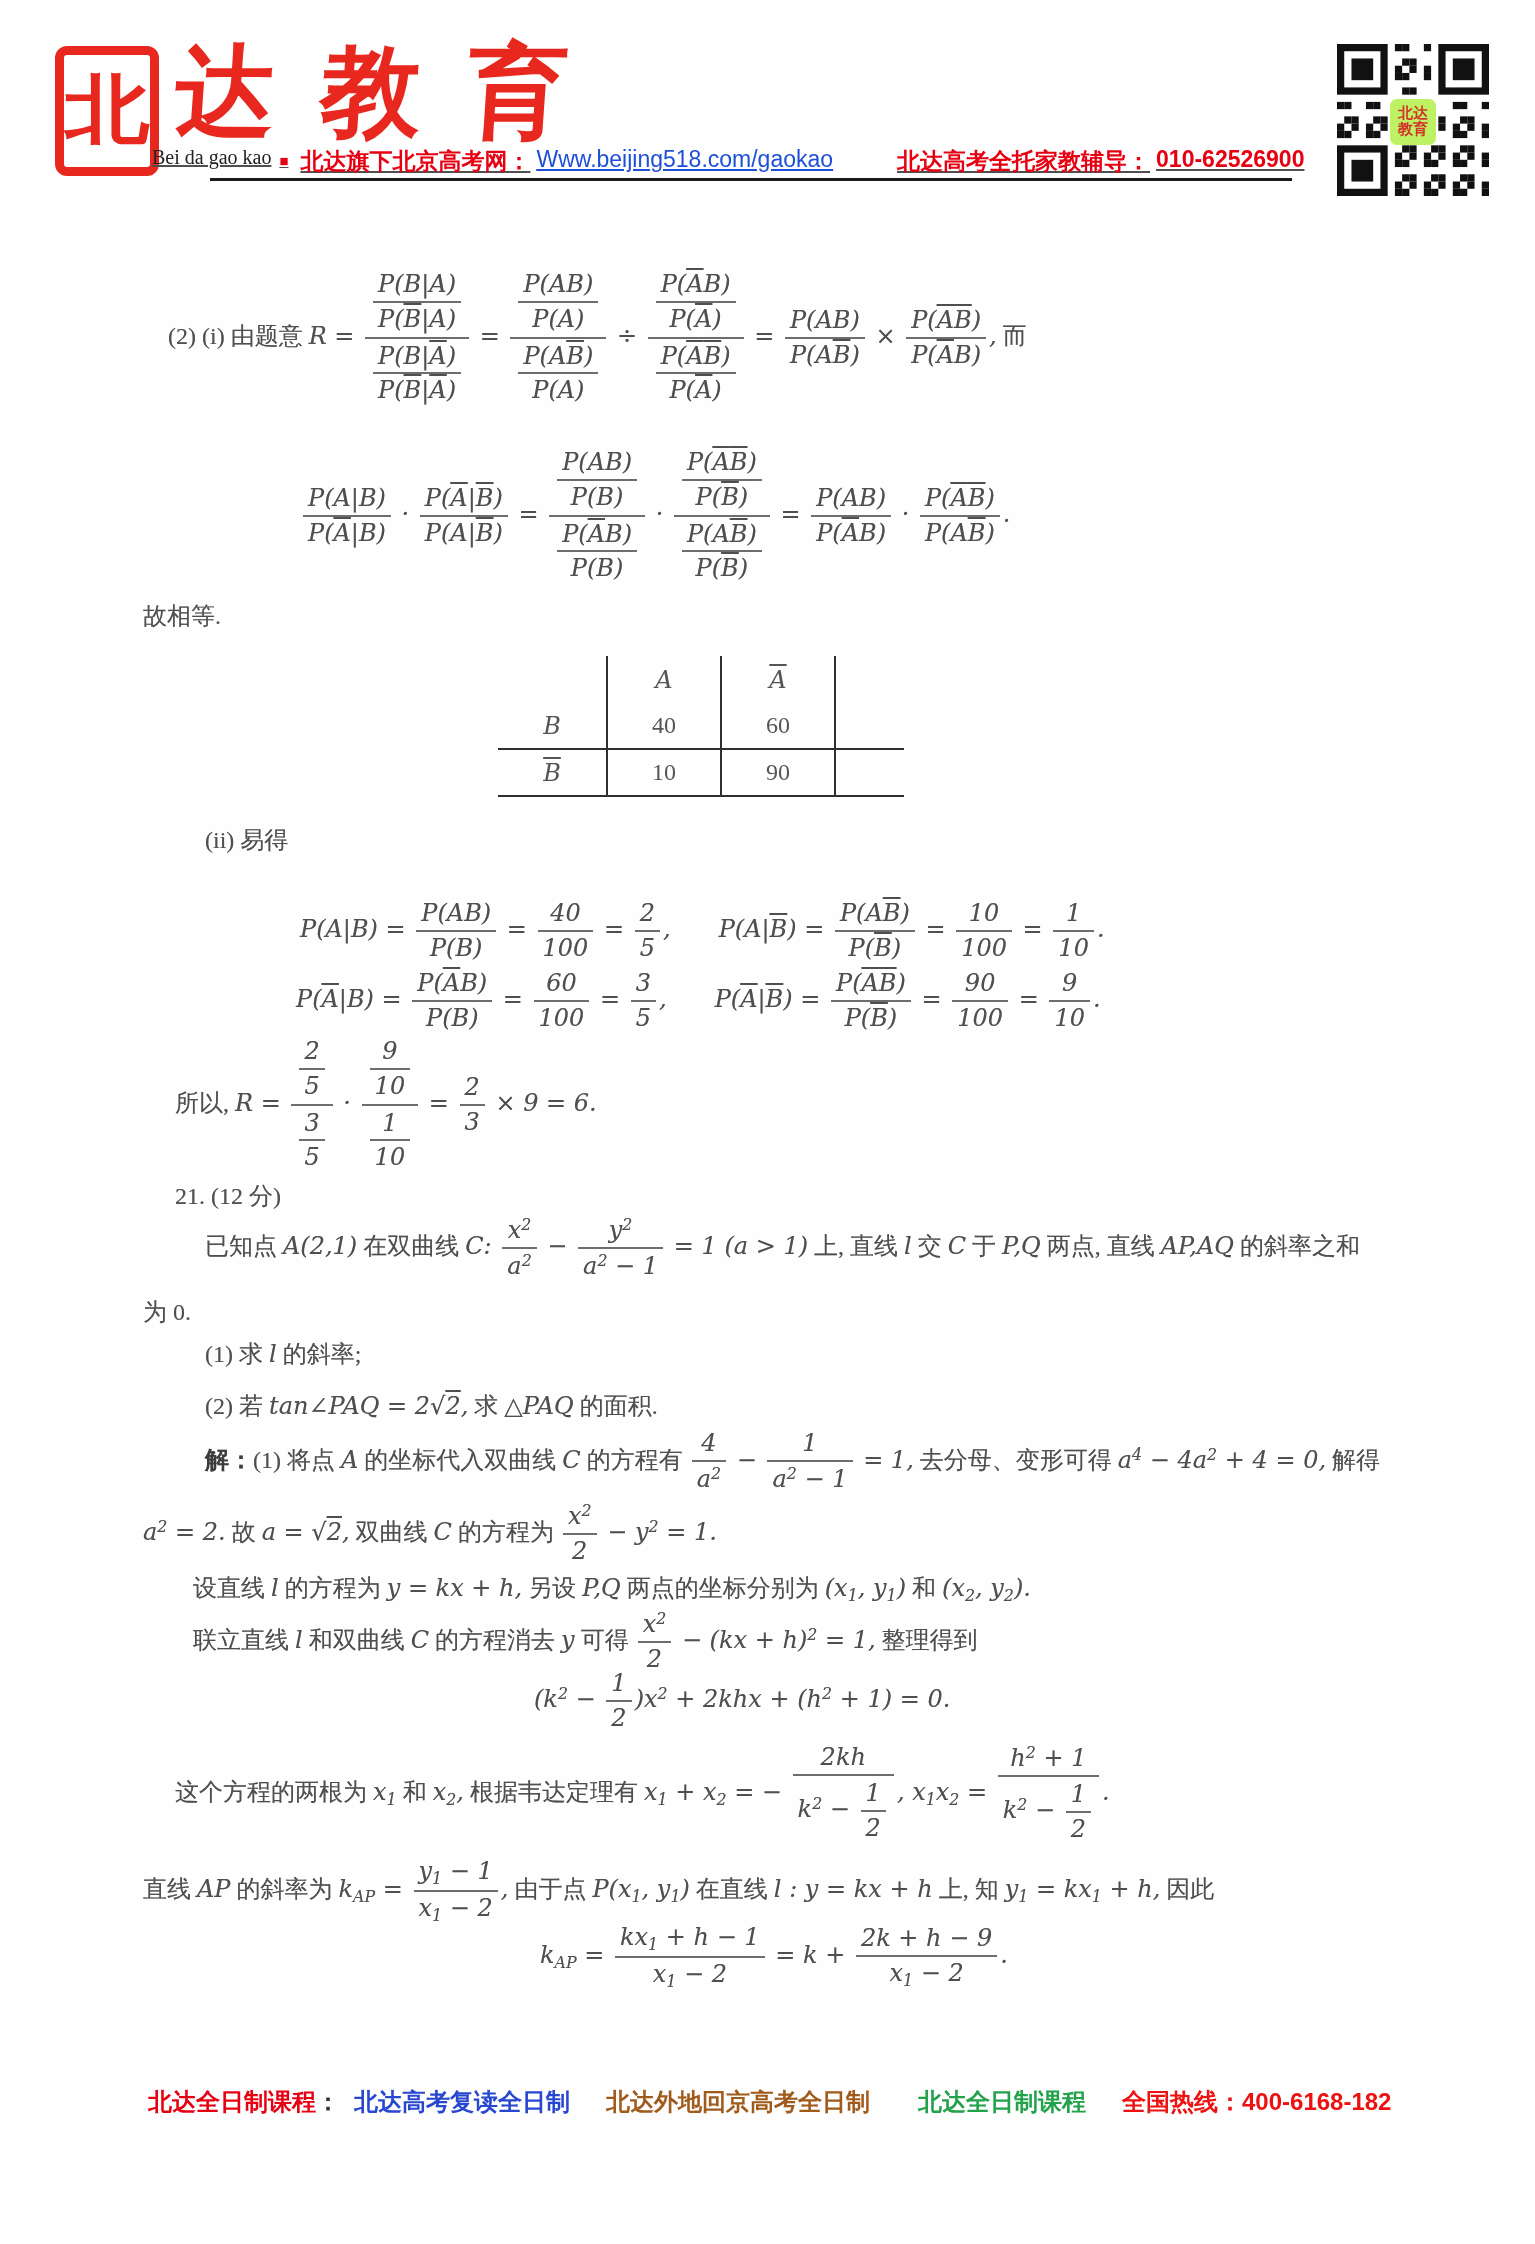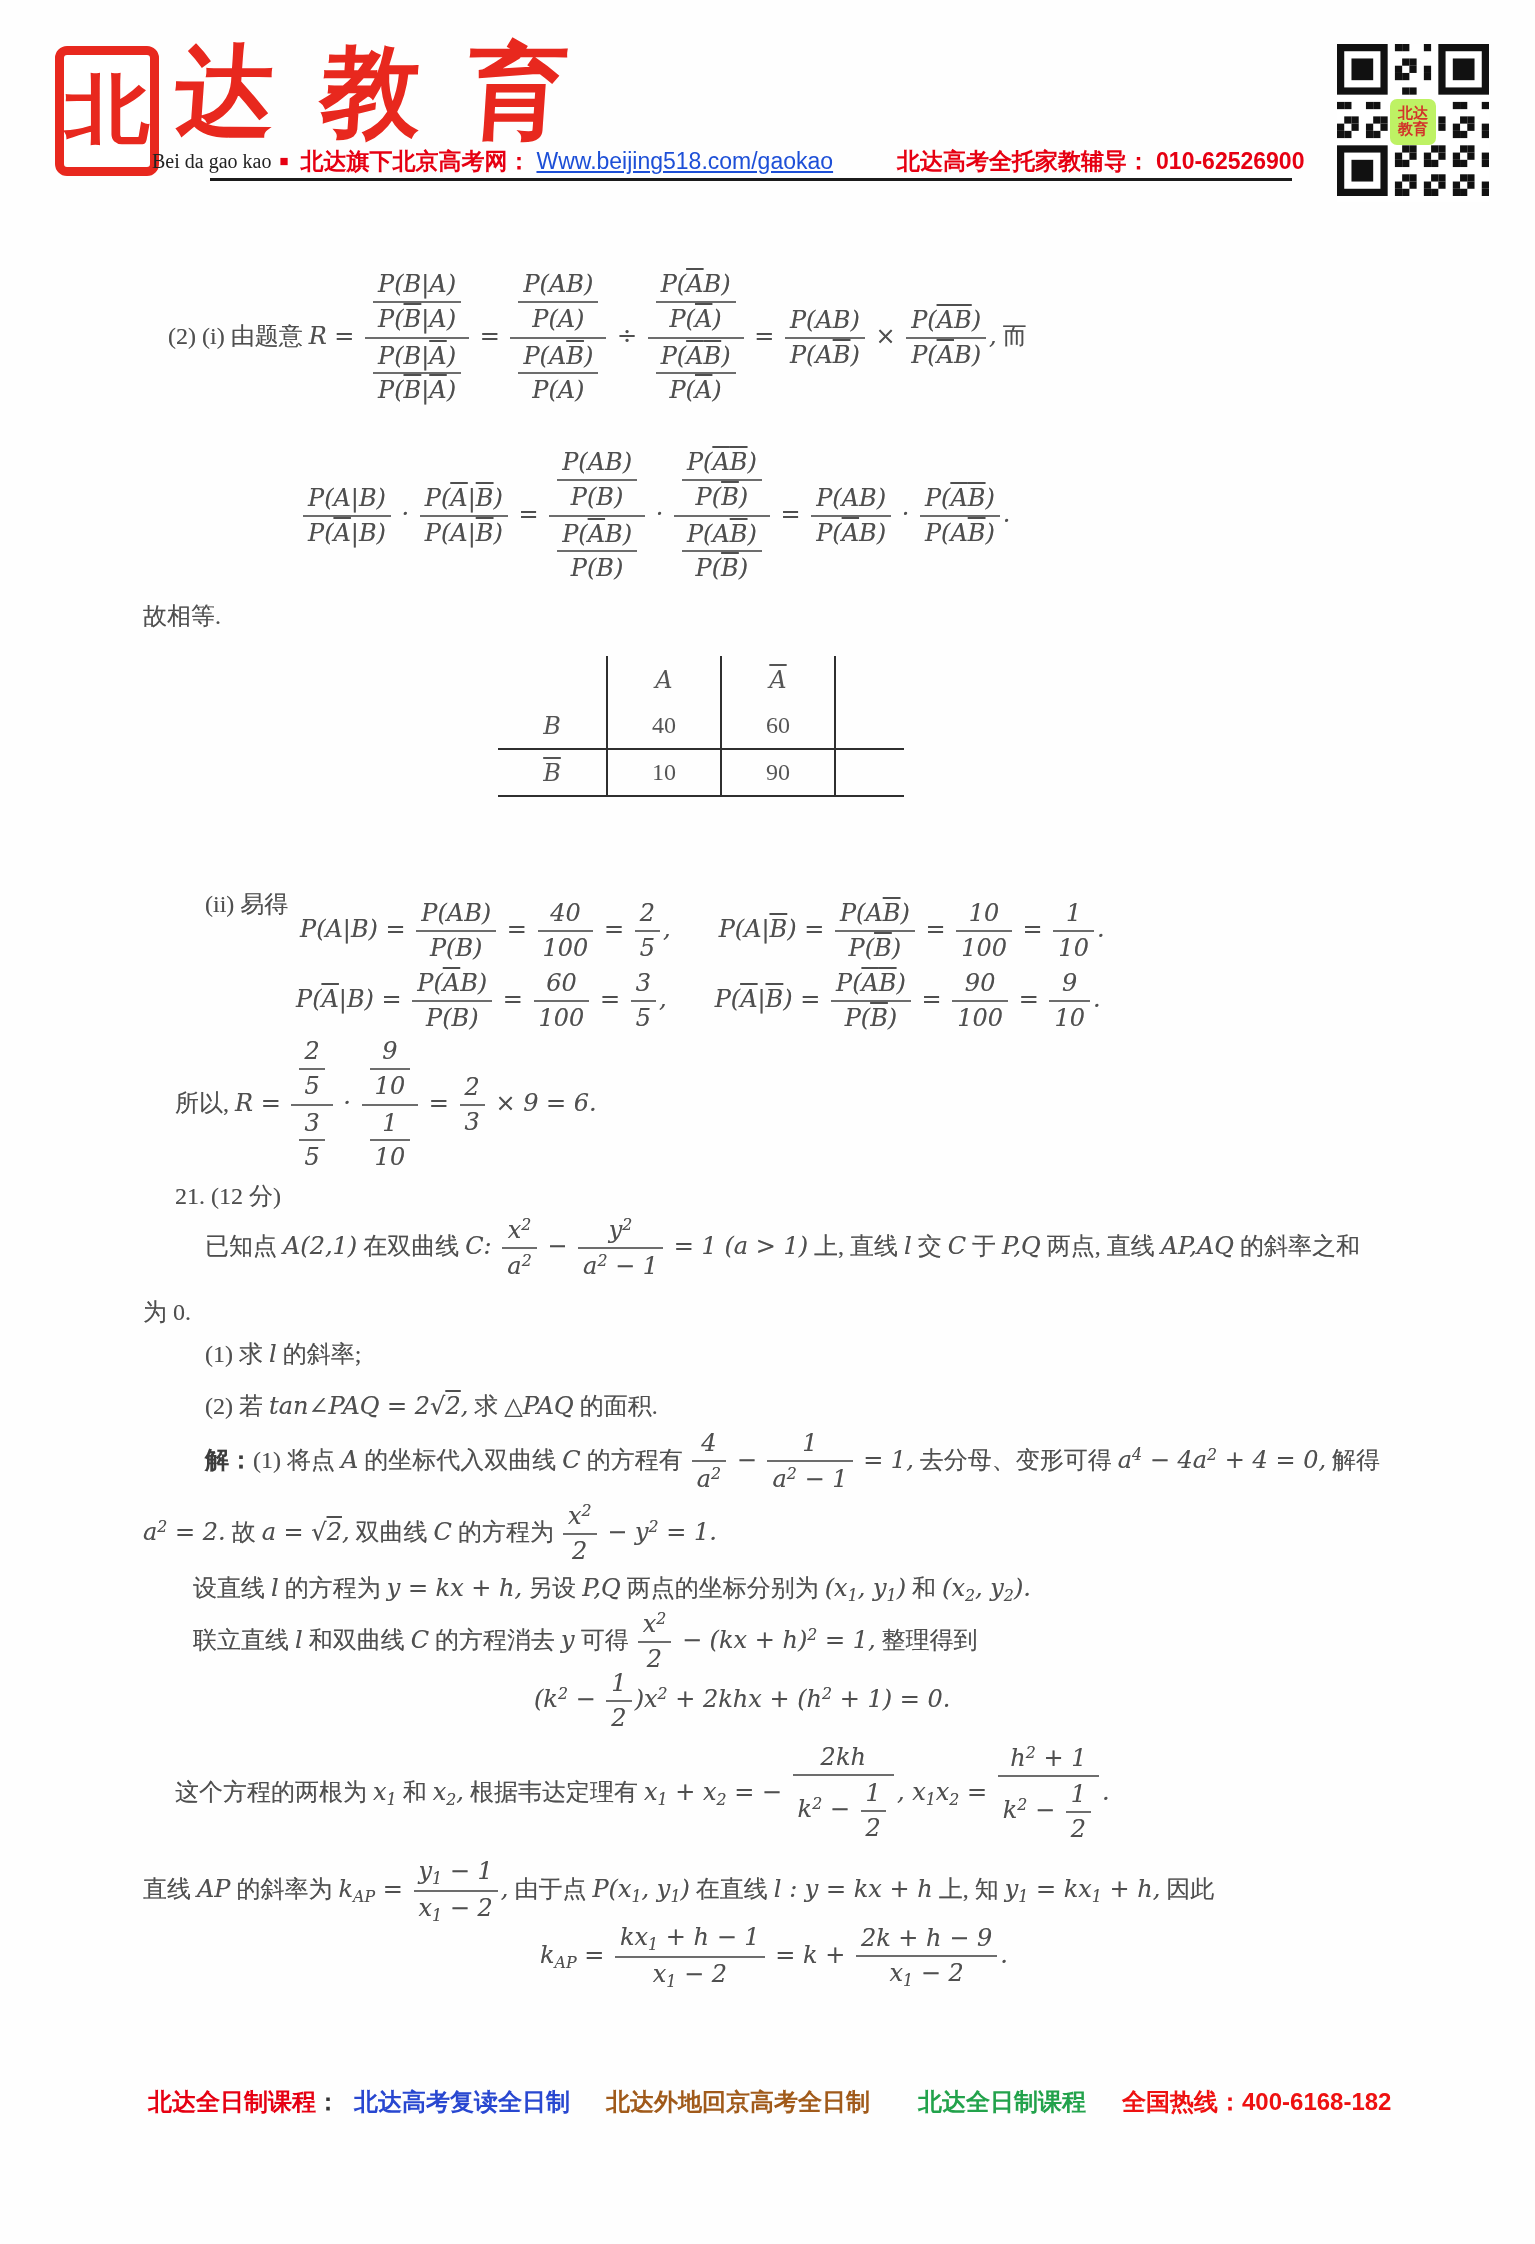--- a/index.html
+++ b/index.html
@@ -10,21 +10,21 @@
   html,body{margin:0;padding:0;background:#e9e9e9;}
   .page{position:relative;width:1535px;height:2244px;margin:0 auto;background:#fefefe;
         font-family:"Liberation Serif","DejaVu Serif",serif;color:var(--ink);overflow:hidden;}
 
   
   .seal{position:absolute;left:55px;top:46px;width:86px;height:112px;border:9px solid var(--brand_red);
         border-radius:12px;display:flex;align-items:center;justify-content:center;background:#fff;}
   .seal span{font-size:74px;font-weight:900;color:var(--brand_red);transform:scaleX(1.15);}
   .logo-callig{position:absolute;left:175px;top:26px;font-size:100px;font-weight:900;
         color:var(--brand_red);letter-spacing:46px;transform:skewX(-4deg);white-space:nowrap;}
-  .tagline{position:absolute;left:152px;top:146px;white-space:nowrap;font-size:23px;display:flex;align-items:center;}
+  .tagline{position:absolute;left:152px;top:146px;white-space:nowrap;font-size:23px;display:flex;align-items:flex-start;text-decoration:underline;}
   .tagline .en{font-size:20px;color:#222;margin-right:8px;}
   .tagline .bullet{color:var(--header_red);font-size:15px;margin-right:12px;align-self:center;}
   .tagline .red{color:var(--header_red);font-weight:bold;font-family:"Liberation Sans",sans-serif;}
   .tagline a.link{color:var(--link_blue);text-decoration:underline;font-family:"Liberation Sans",sans-serif;margin:0 64px 0 6px;cursor:pointer;}
   .tagline .phone{margin-left:6px;}
   .rule{position:absolute;left:210px;top:178px;width:1082px;height:3px;background:#1b1b1b;}
   .qr{position:absolute;left:1337px;top:44px;width:152px;height:158px;background:#fff;}
   .qr svg{display:block;}
   .qr-center{position:absolute;left:53px;top:55px;width:46px;height:46px;background:#bef264;border-radius:7px;
         display:flex;flex-direction:column;align-items:center;justify-content:center;line-height:1.05;}
@@ -203,21 +203,21 @@
     <div class="cell hb"></div>
 
     <div class="cell vr hb">
         <span class="mi"><span class="ov">B</span></span>
       </div>
     <div class="cell vr hb">10</div>
     <div class="cell vr hb">90</div>
     <div class="cell hb"></div>
   </div>
 
-  <div class="mline" style="left:205px;top:888px;">(ii) 易得</div>
+  <div class="mline" style="left:205px;top:824px;">(ii) 易得</div>
   <div class="mline" style="left:300px;top:898px;"><span class="mi">P(A|B) = <span class="frac"><span class="fnum">P(AB)</span><span class="fden">P(B)</span></span> = <span class="frac"><span class="fnum">40</span><span class="fden">100</span></span> = <span class="frac"><span class="fnum">2</span><span class="fden">5</span></span>,</span>  <span class="mi">P(A|<span class="ov">B</span>) = <span class="frac"><span class="fnum">P(A<span class="ov">B</span>)</span><span class="fden">P(<span class="ov">B</span>)</span></span> = <span class="frac"><span class="fnum">10</span><span class="fden">100</span></span> = <span class="frac"><span class="fnum">1</span><span class="fden">10</span></span>.</span></div>
   <div class="mline" style="left:296px;top:968px;"><span class="mi">P(<span class="ov">A</span>|B) = <span class="frac"><span class="fnum">P(<span class="ov">A</span>B)</span><span class="fden">P(B)</span></span> = <span class="frac"><span class="fnum">60</span><span class="fden">100</span></span> = <span class="frac"><span class="fnum">3</span><span class="fden">5</span></span>,</span>  <span class="mi">P(<span class="ov">A</span>|<span class="ov">B</span>) = <span class="frac"><span class="fnum">P(<span class="ov">A</span><span class="ov">B</span>)</span><span class="fden">P(<span class="ov">B</span>)</span></span> = <span class="frac"><span class="fnum">90</span><span class="fden">100</span></span> = <span class="frac"><span class="fnum">9</span><span class="fden">10</span></span>.</span></div>
   <div class="mline" style="left:175px;top:1035px;">所以, <span class="mi">R = <span class="frac"><span class="fnum"><span class="frac"><span class="fnum">2</span><span class="fden">5</span></span></span><span class="fden"><span class="frac"><span class="fnum">3</span><span class="fden">5</span></span></span></span> · <span class="frac"><span class="fnum"><span class="frac"><span class="fnum">9</span><span class="fden">10</span></span></span><span class="fden"><span class="frac"><span class="fnum">1</span><span class="fden">10</span></span></span></span> = <span class="frac"><span class="fnum">2</span><span class="fden">3</span></span> × 9 = 6.</span></div>
 
   <div class="mline" style="left:175px;top:1180px;">21. (12 分)</div>
   <div class="mline" style="left:205px;top:1214px;">已知点 <span class="mi">A(2,1)</span> 在双曲线 <span class="mi">C: <span class="frac"><span class="fnum">x<sup>2</sup></span><span class="fden">a<sup>2</sup></span></span> − <span class="frac"><span class="fnum">y<sup>2</sup></span><span class="fden">a<sup>2</sup> − 1</span></span> = 1 (a &gt; 1)</span> 上, 直线 <span class="mi">l</span> 交 <span class="mi">C</span> 于 <span class="mi">P,Q</span> 两点, 直线 <span class="mi">AP,AQ</span> 的斜率之和</div>
   <div class="mline" style="left:143px;top:1296px;">为 0.</div>
   <div class="mline" style="left:205px;top:1338px;">(1) 求 <span class="mi">l</span> 的斜率;</div>
   <div class="mline" style="left:205px;top:1390px;">(2) 若 <span class="mi">tan∠PAQ = 2<span class="sqrt">√<span class="ov">2</span></span>,</span> 求 <span class="mi">△PAQ</span> 的面积.</div>
   <div class="mline" style="left:205px;top:1428px;"><span class="bold">解：</span>(1) 将点 <span class="mi">A</span> 的坐标代入双曲线 <span class="mi">C</span> 的方程有 <span class="mi"><span class="frac"><span class="fnum">4</span><span class="fden">a<sup>2</sup></span></span> − <span class="frac"><span class="fnum">1</span><span class="fden">a<sup>2</sup> − 1</span></span> = 1,</span> 去分母、变形可得 <span class="mi">a<sup>4</sup> − 4a<sup>2</sup> + 4 = 0,</span> 解得</div>

